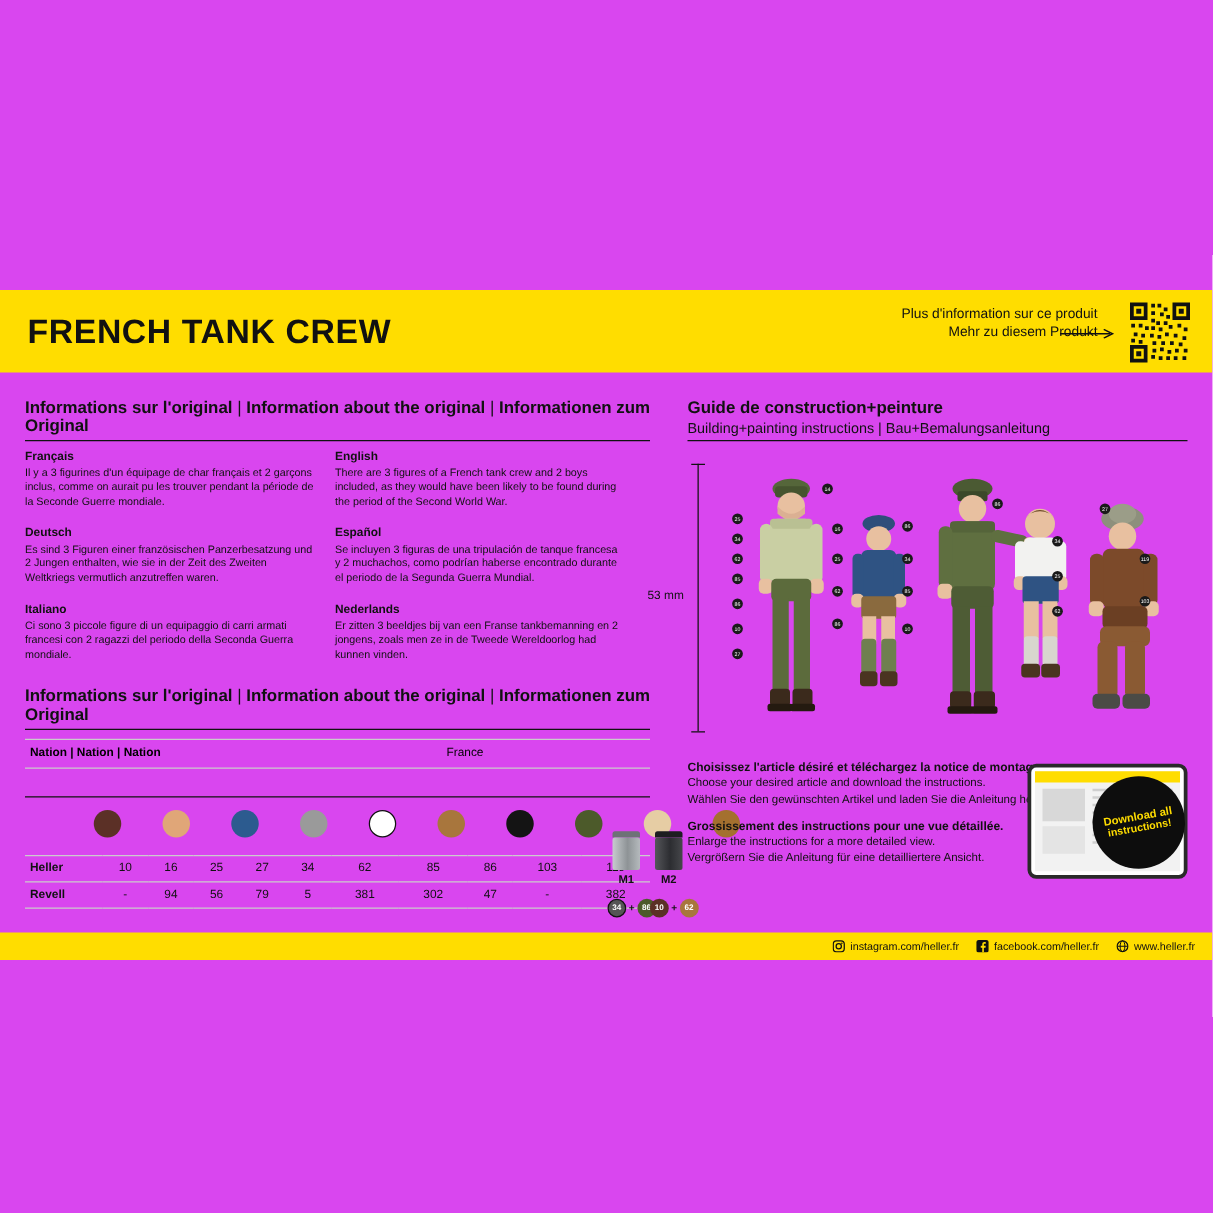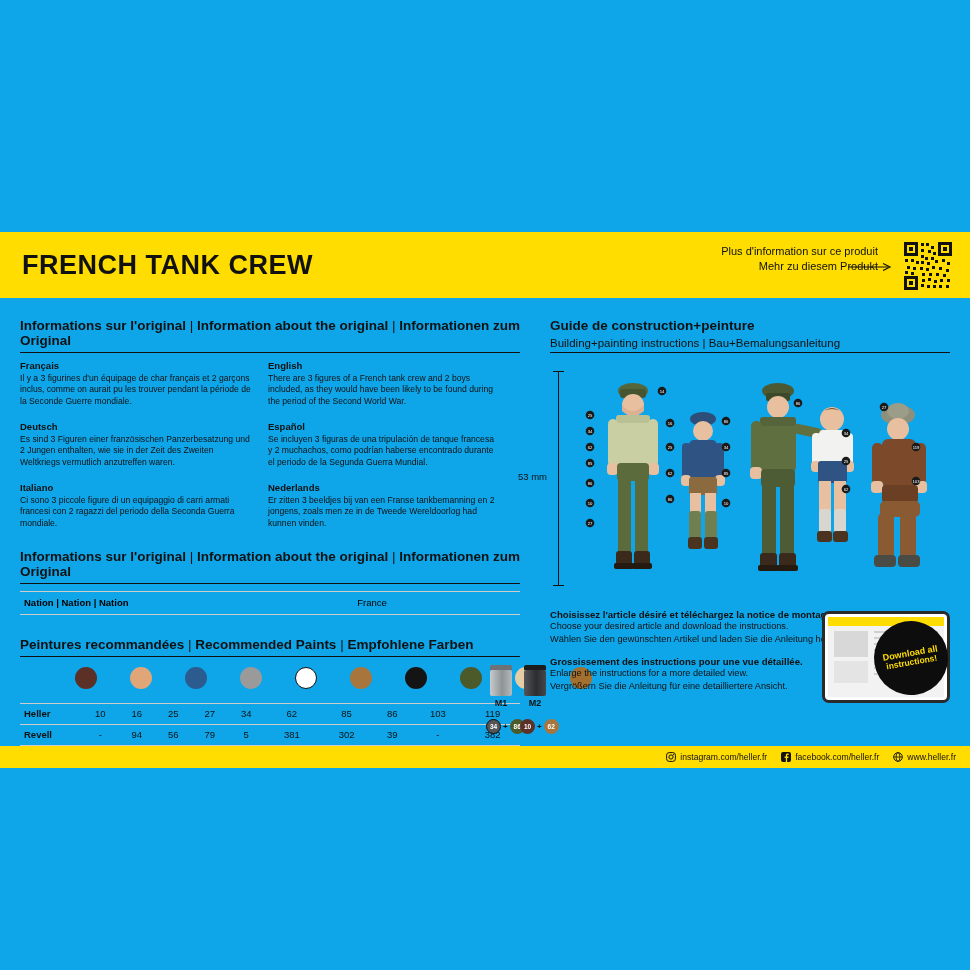--- a/index.html
+++ b/index.html
@@ -5,21 +5,21 @@
   * { box-sizing: border-box; }
   html, body {
     margin: 0; padding: 0;
     width: 970px; height: 970px;
     background: #ffffff;
     font-family: "Liberation Sans", sans-serif;
   }
   #page {
     position: relative;
     width: 970px; height: 970px;
-    background: #0ea5e9;
+    background: #d946ef;
     overflow: hidden;
   }
 
   
   .header-band {
     position: absolute;
     left: 0; top: 232px;
     width: 970px; height: 66px;
     background: #ffdd00;
   }
@@ -321,23 +321,20 @@
           <span>Informations sur l'original</span><span class="sep"> | </span><span>Information about the original</span><span class="sep"> | </span><span>Informationen zum Original</span>
         </div>
         <div class="rule"></div>
         <div class="nation-row">
           <div class="nation-label">Nation | Nation | Nation</div>
           <div class="nation-value">France</div>
         </div>
       </div>
 
       <div class="paints">
-        <div class="section-title">
-          <span>Peintures recommandées</span><span class="sep"> | </span><span>Recommended Paints</span><span class="sep"> | </span><span>Empfohlene Farben</span>
-        </div>
         <div class="rule"></div>
 
         <div class="paint-swatches">
           <div class="swatch" style="left:55px;  background:#5b3026;"></div>
           <div class="swatch" style="left:110px; background:#e0a678;"></div>
           <div class="swatch" style="left:165px; background:#2c5b8f;"></div>
           <div class="swatch" style="left:220px; background:#9a9a9a;"></div>
           <div class="swatch" style="left:275px; background:#ffffff; border:1px solid #111;"></div>
           <div class="swatch" style="left:330px; background:#a8763d;"></div>
           <div class="swatch" style="left:385px; background:#141414;"></div>
@@ -363,21 +360,21 @@
           </tr>
           <tr>
             <td class="brand">Revell</td>
             <td>-</td>
             <td>94</td>
             <td>56</td>
             <td>79</td>
             <td>5</td>
             <td>381</td>
             <td>302</td>
-            <td>39</td>
+            <td>47</td>
             <td>-</td>
             <td>382</td>
           </tr>
         </tbody>
           </table>
       </div>
 
       <div class="pots">
         <div class="pot" style="left:0;">
           <div class="pot-lid" style="background:#6e7276;"></div>

